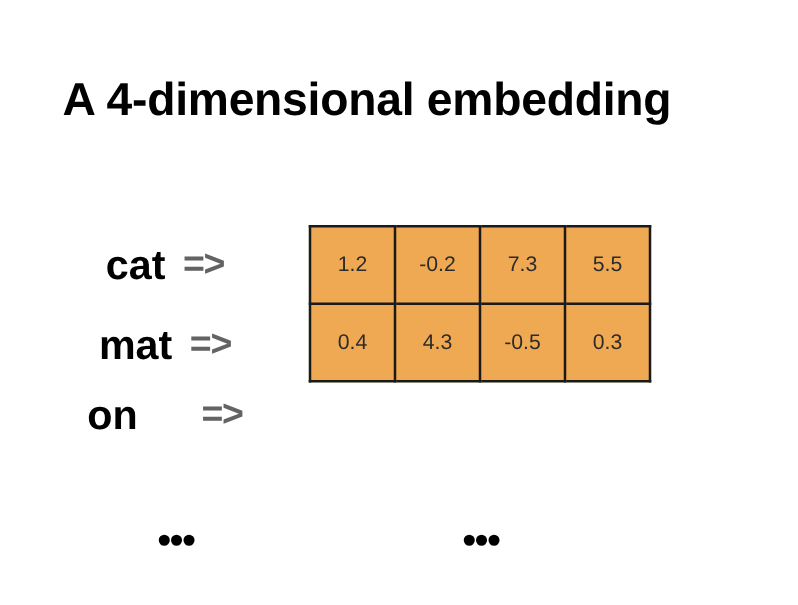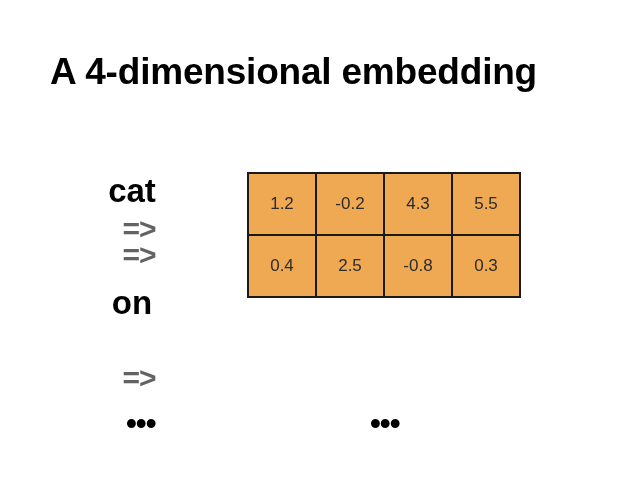--- a/index.html
+++ b/index.html
@@ -14,20 +14,21 @@
     overflow: hidden;
     position: relative;
   }
 
   #slide {
     position: absolute;
     inset: 0;
     width: 638px;
     height: 425px;
     background: #ffffff;
+    margin-top: 8px;
   }
 
   
   #slide-title {
     position: absolute;
     left: 50px;
     top: 50px;
     width: 552px;
     font-size: 37px;
     font-weight: bold;
@@ -44,27 +45,27 @@
     top: 172px;
     width: 196px;
     height: 192px;
   }
   .label-row {
     position: absolute;
     left: 0;
     width: 196px;
     height: 64px;
     display: flex;
-    flex-direction: column;
+    flex-direction: row;
     align-items: center;
-    justify-content: space-between;
+    justify-content: center;
   }
   .label-row.r0 { top: 0px; }
   .label-row.r1 { top: 64px; }
-  .label-row.r2 { top: 112px; gap: 37px; }
+  .label-row.r2 { top: 120px; gap: 37px; }
 
   .label-word {
     font-size: 33px;
     font-weight: bold;
     color: #000000;
     line-height: 38px;
   }
   .label-arrow {
     font-size: 30px;
     font-weight: bold;
@@ -117,42 +118,43 @@
   <div id="slide-title">A 4-dimensional embedding</div>
 
   <div id="labels">
 
     <div class="label-row r0">
       <span class="label-word">cat</span>
       <span class="label-arrow">=&gt;</span>
     </div>
 
     <div class="label-row r1">
+      <span class="label-word">mat</span>
       <span class="label-arrow">=&gt;</span>
     </div>
 
     <div class="label-row r2">
       <span class="label-word">on</span>
       <span class="label-arrow">=&gt;</span>
     </div>
 
   </div>
 
   <table id="matrix">
     <tbody>
       <tr>
         <td>1.2</td>
         <td>-0.2</td>
-        <td>4.3</td>
+        <td>7.3</td>
         <td>5.5</td>
       </tr>
       <tr>
         <td>0.4</td>
-        <td>2.5</td>
-        <td>-0.8</td>
+        <td>4.3</td>
+        <td>-0.5</td>
         <td>0.3</td>
       </tr>
     </tbody>
   </table>
 
   <div class="ellipsis" id="ellipsis-left">•••</div>
 
   <div class="ellipsis" id="ellipsis-right">•••</div>
 
 </div>

